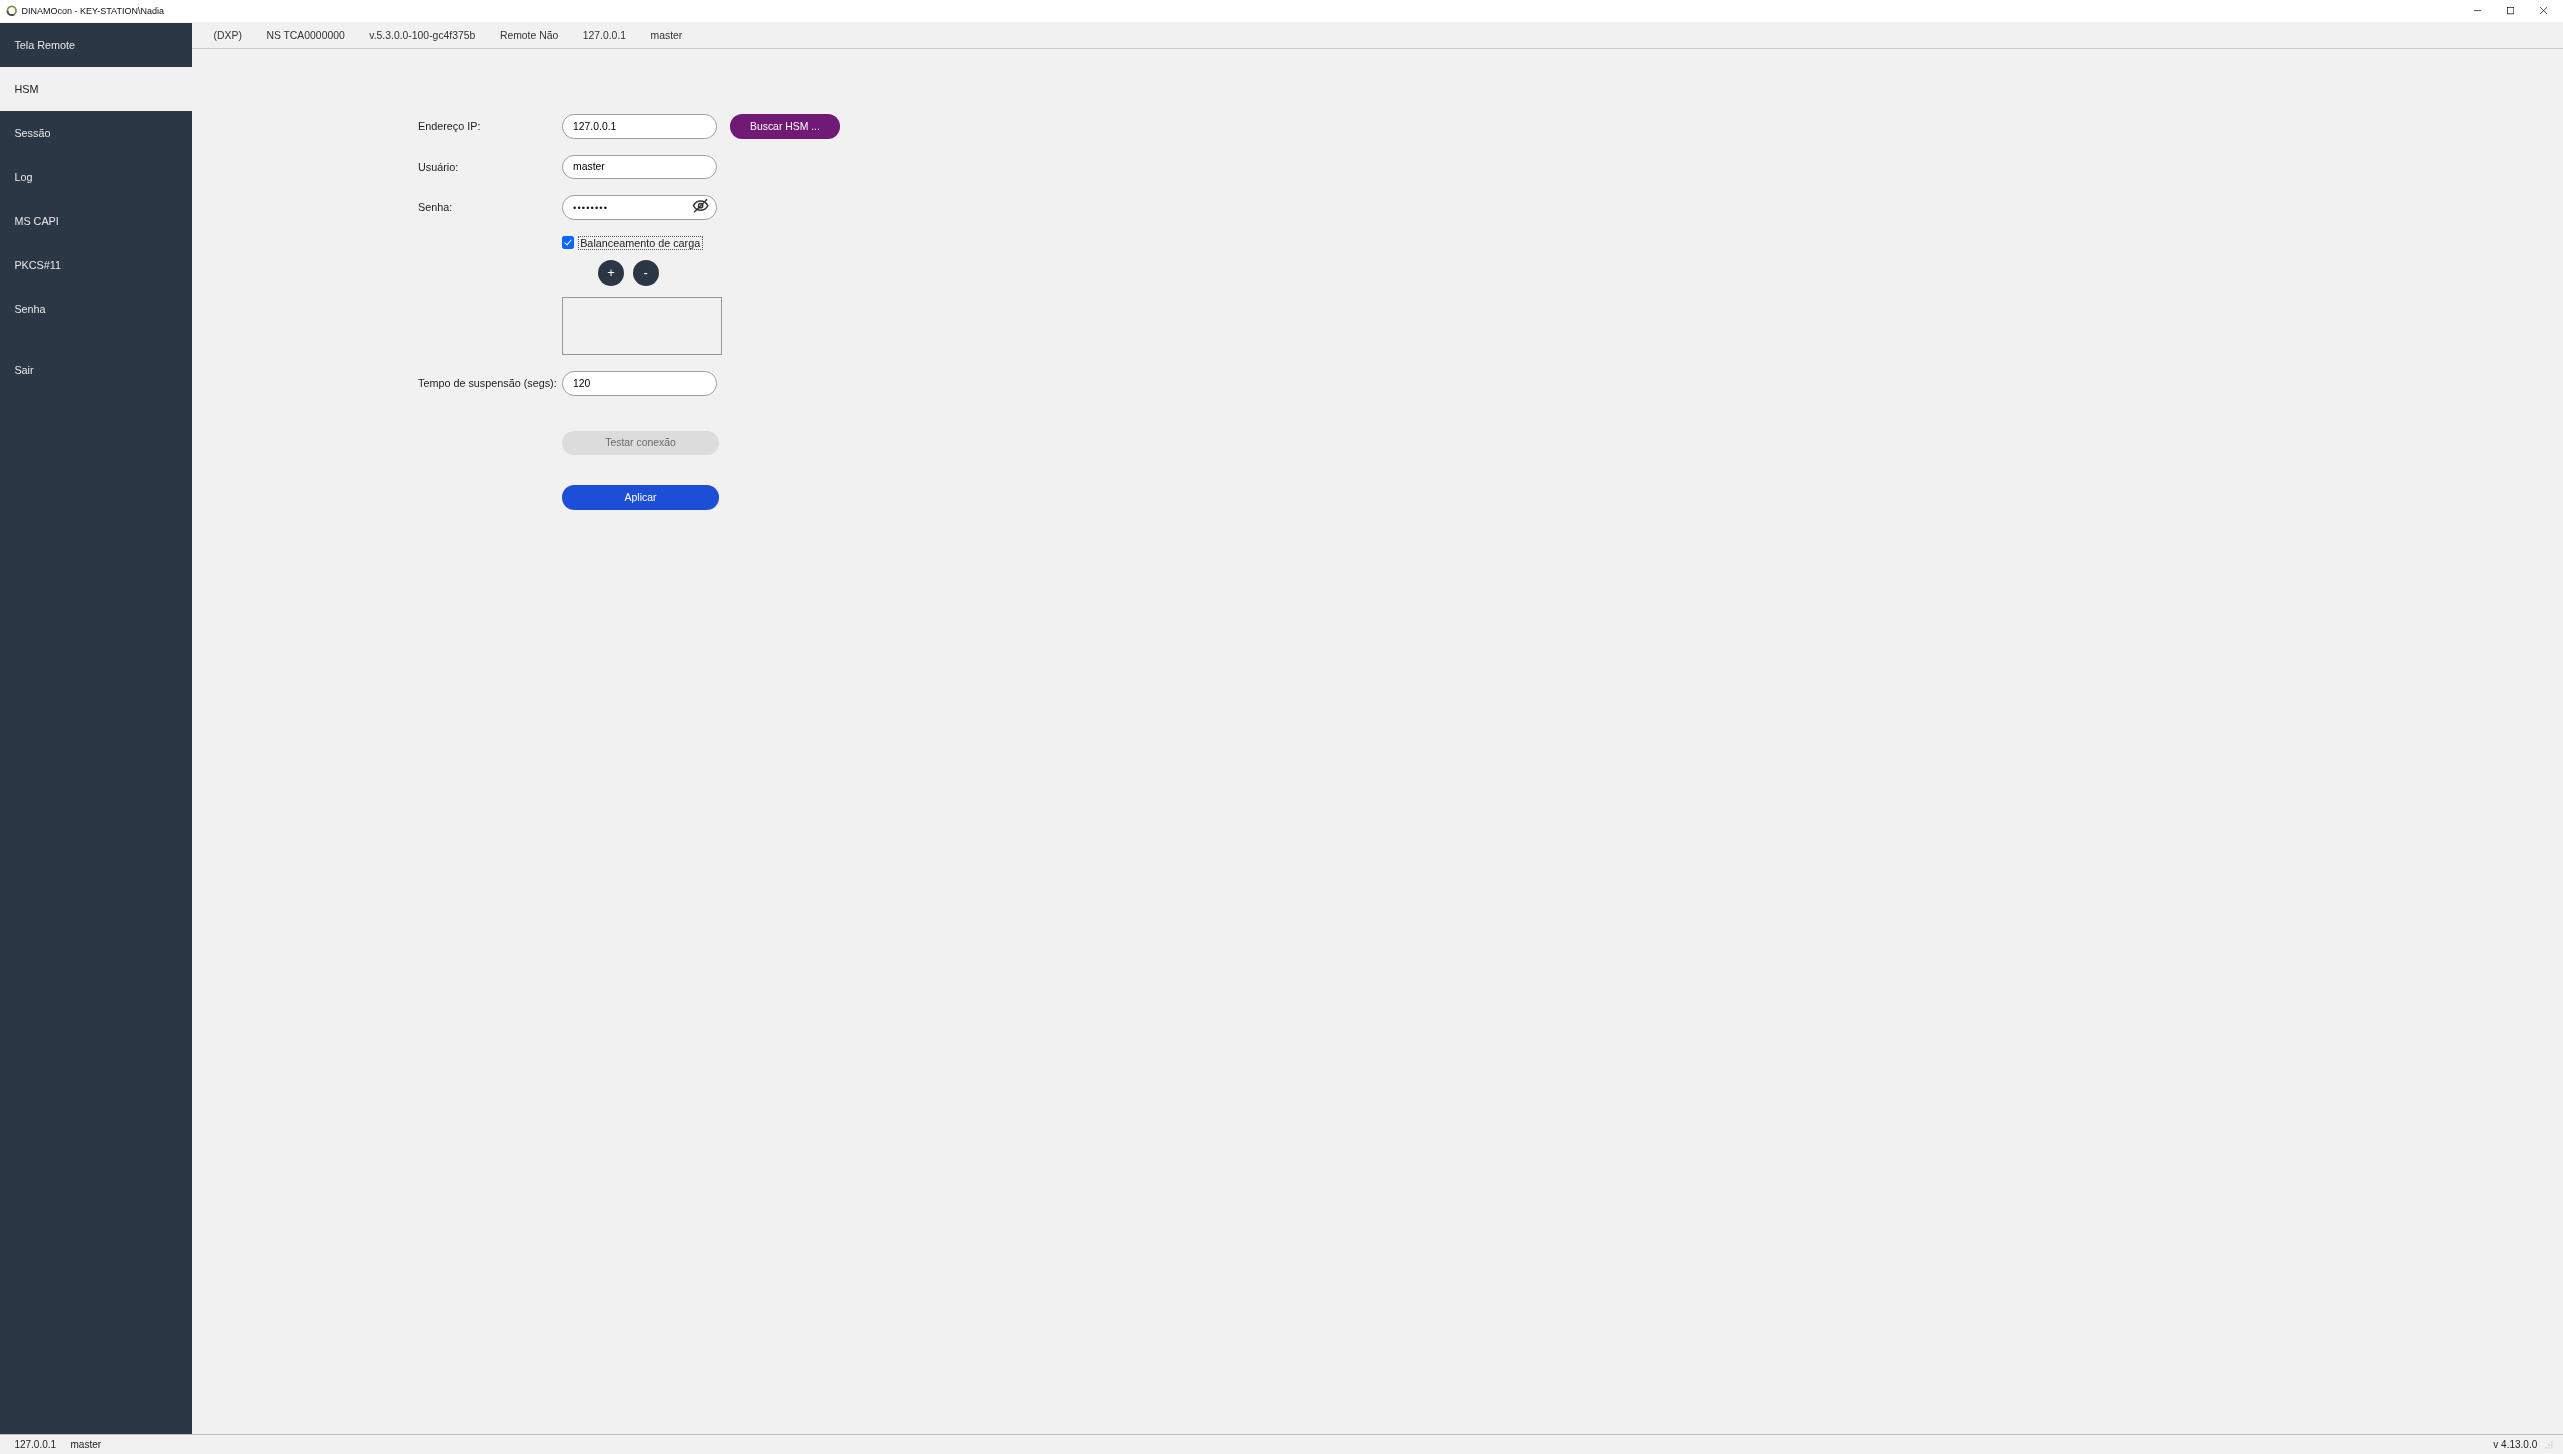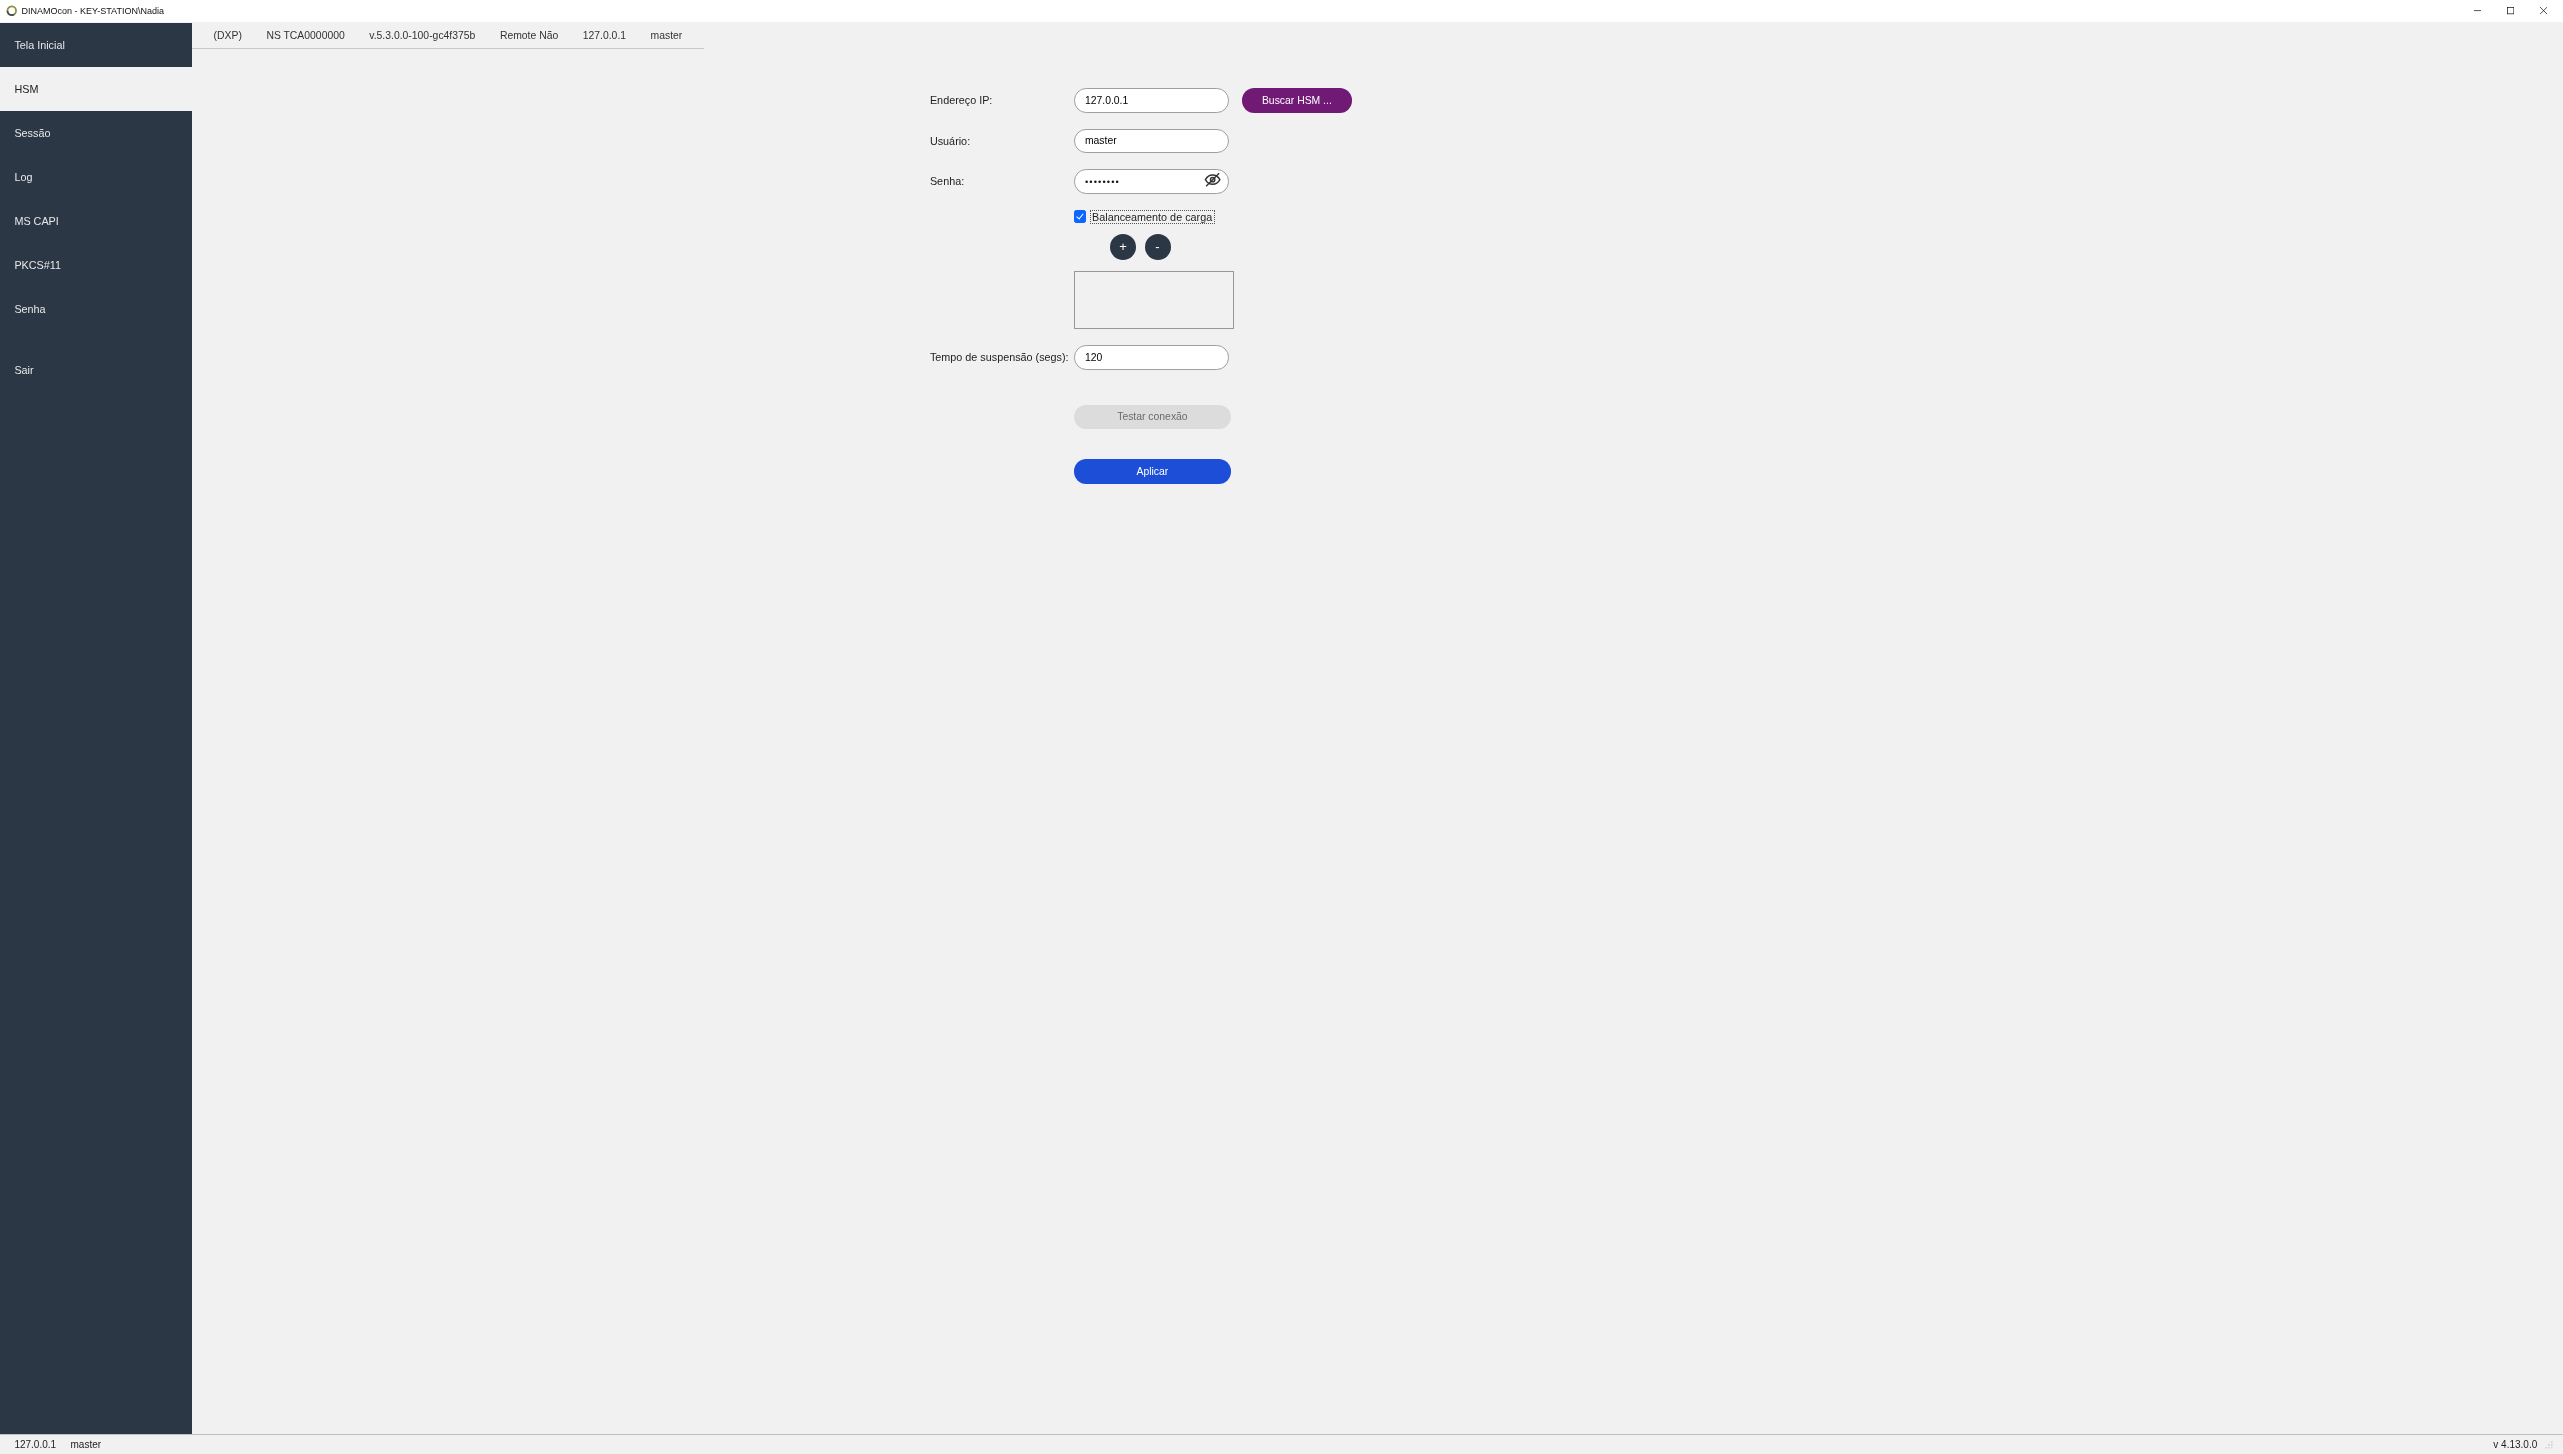--- a/index.html
+++ b/index.html
@@ -84,21 +84,21 @@
     }
     .sidebar-item.active {
       background: #f1f1f1;
       color: #222;
     }
 
     
     .right {
       flex: 1;
       display: flex;
-      flex-direction: row;
+      flex-direction: column;
       background: #f1f1f1;
     }
 
     
     .infobar {
       height: 26px;
       display: flex;
       align-items: center;
       gap: 24.5px;
       padding: 0 21.6px;
@@ -316,21 +316,21 @@
       <svg width="7.2" height="7.2" viewBox="0 0 10 10">
           <path d="M0 0 L10 10 M10 0 L0 10" stroke="currentColor" stroke-width="1"></path>
         </svg>
     </button>
   </div>
 </div>
 
 <div class="app-body">
 
   <nav class="sidebar">
-    <div class="sidebar-item">Tela Inicial</div>
+    <div class="sidebar-item">Tela Remote</div>
     <div class="sidebar-item active">HSM</div>
     <div class="sidebar-item">Sessão</div>
     <div class="sidebar-item">Log</div>
     <div class="sidebar-item">MS CAPI</div>
     <div class="sidebar-item">PKCS#11</div>
     <div class="sidebar-item">Senha</div>
     <div class="sidebar-item" style="margin-top:17.3px">Sair</div>
   </nav>
 
   <div class="right">

